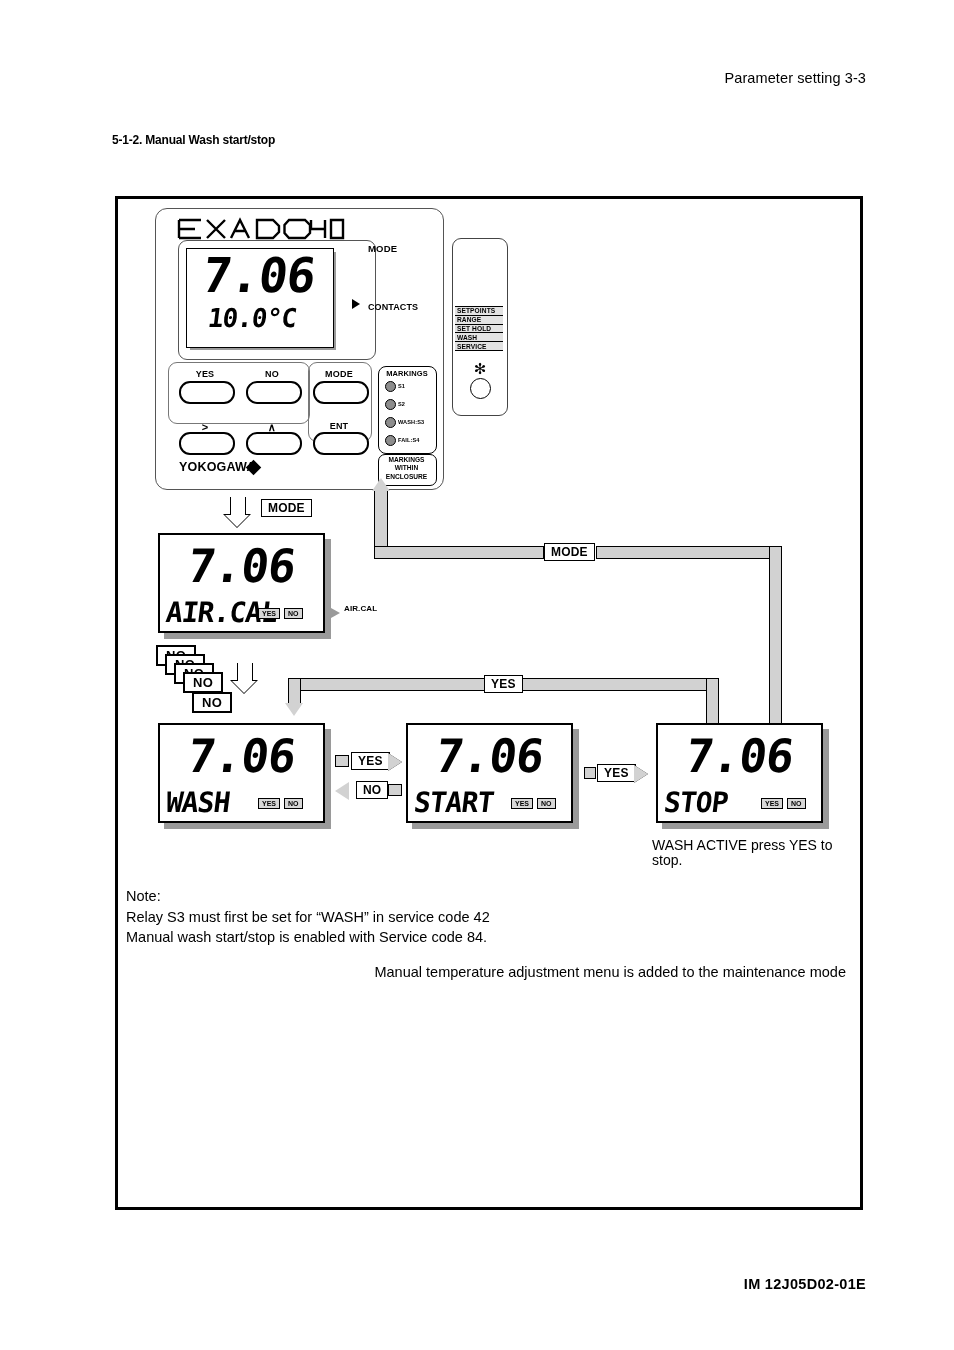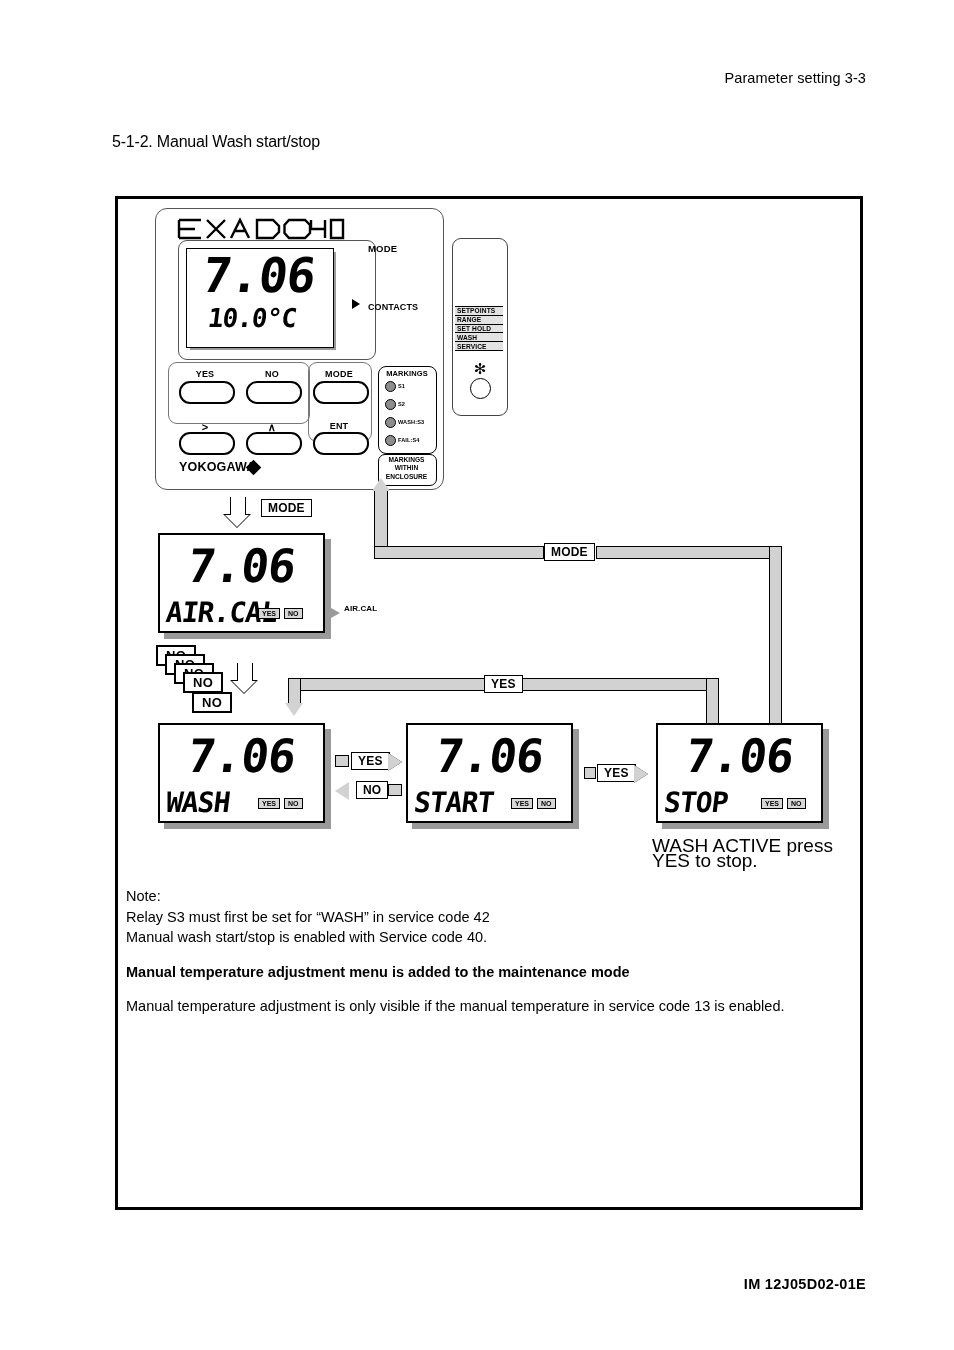--- a/index.html
+++ b/index.html
@@ -5,21 +5,21 @@
   html,body{margin:0;padding:0;background:#fff;}
   body{
     width:954px;height:1350px;position:relative;
     font-family:"Liberation Sans",sans-serif;color:#000;
     -webkit-font-smoothing:none;
   }
   .abs{position:absolute;}
 
   
   #page-header{top:70px;right:88px;font-size:14.5px;letter-spacing:.1px;}
-  #section-title{top:133px;left:112px;font-size:16px;font-weight:normal;letter-spacing:-.2px;}
+  #section-title{top:133px;left:112px;font-size:12px;font-weight:bold;letter-spacing:-.2px;}
   #page-footer{bottom:58px;right:88px;font-size:14.5px;font-weight:bold;letter-spacing:.3px;}
 
   #content-frame{left:115px;top:196px;width:748px;height:1014px;border:3px solid #000;box-sizing:border-box;}
 
   
   #instrument{left:155px;top:208px;width:287px;height:280px;
     border:1.6px solid #555;border-radius:12px;background:#fff;}
   #brand-logo{left:175px;top:214px;width:170px;height:30px;}
   #lcd-outer{left:178px;top:240px;width:196px;height:118px;
      border:1.4px solid #555;border-radius:9px;background:#fff;}
@@ -86,21 +86,21 @@
      border-left:9px solid #9a9a9a;border-top:5px solid transparent;border-bottom:5px solid transparent;}
   #aircal-tag{left:344px;top:604px;font-size:8px;font-weight:bold;letter-spacing:.1px;}
 
   #screen-wash{left:158px;top:723px;width:167px;height:100px;}
   #screen-wash .yn{left:100px;}
   #screen-start{left:406px;top:723px;width:167px;height:100px;}
   #screen-start .yn{left:105px;}
   #screen-stop{left:656px;top:723px;width:167px;height:100px;}
   #screen-stop .yn{left:105px;}
 
-  #stop-caption{left:652px;top:838px;width:210px;font-size:19px;line-height:15px;}
+  #stop-caption{left:652px;top:838px;width:210px;font-size:14px;line-height:15px;}
 
   
   .seg-bar{position:absolute;background:#d2d2d2;border:1px solid #000;box-sizing:border-box;}
   .flowlab{position:absolute;background:#fff;border:1.6px solid #000;
      font-size:12px;font-weight:bold;padding:1px 6px;letter-spacing:.2px;}
   .arrow-r{position:absolute;width:0;height:0;
      border-left:14px solid #d2d2d2;border-top:9px solid transparent;border-bottom:9px solid transparent;
      filter:drop-shadow(0 0 0 #000);}
   .arrow-l{position:absolute;width:0;height:0;
      border-right:14px solid #d2d2d2;border-top:9px solid transparent;border-bottom:9px solid transparent;}
@@ -116,21 +116,21 @@
   .hollow-down .head{position:absolute;left:0;top:19px;width:0;height:0;
      border-top:14px solid #fff;border-left:14px solid transparent;border-right:14px solid transparent;}
   .hollow-down .head-o{position:absolute;left:0;top:19px;width:0;height:0;
      border-top:14px solid #000;border-left:14px solid transparent;border-right:14px solid transparent;}
 
   .no-stack{position:absolute;}
   .no-box{position:absolute;background:#fff;border:2px solid #000;
      font-size:13px;font-weight:bold;padding:1px 8px;letter-spacing:.3px;}
 
   .note-block{position:absolute;left:126px;top:886px;width:720px;font-size:14.5px;line-height:20.5px;}
-  .note-block .b{font-weight:bold;}
+  .note-block .b{font-weight:normal;text-align:right;}
   .note-gap{height:14px;}
 </style>
 </head>
 <body>
 
 <div class="abs" id="page-header">Parameter setting 3-3</div>
 <div class="abs" id="section-title">5-1-2. Manual Wash start/stop</div>
 <div class="abs" id="page-footer">IM 12J05D02-01E</div>
 
 <div class="abs" id="content-frame"></div>
@@ -308,18 +308,17 @@
 
 <div class="seg-bar abs" style="left:584px;top:767px;width:12px;height:12px;"></div>
 <div class="flowlab abs" style="left:597px;top:764px;">YES</div>
 <div class="arrow-r abs" style="left:634px;top:765px;"></div>
 
 <div class="abs" id="stop-caption">WASH ACTIVE press YES to stop.</div>
 
 <div class="note-block">
   <div>Note:</div>
   <div>Relay S3 must first be set for “WASH” in service code 42</div>
-  <div>Manual wash start/stop is enabled with Service code 40.</div>
+  <div>Manual wash start/stop is enabled with Service code 84.</div>
   <div class="note-gap"></div>
   <div class="b">Manual temperature adjustment menu is added to the maintenance mode</div>
   <div class="note-gap"></div>
-  <div>Manual temperature adjustment is only visible if the manual temperature in service code 13 is enabled.</div>
 </div>
 
 </body></html>

